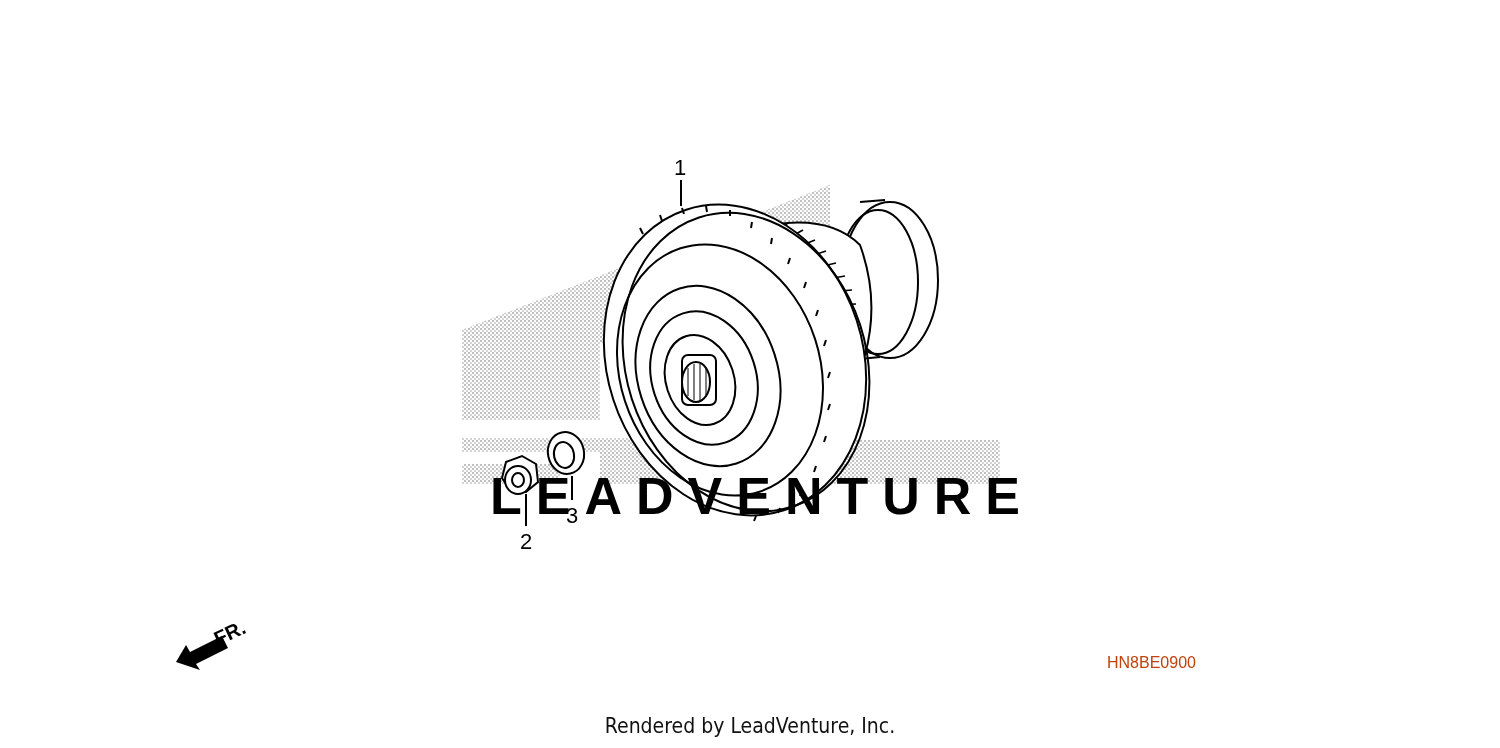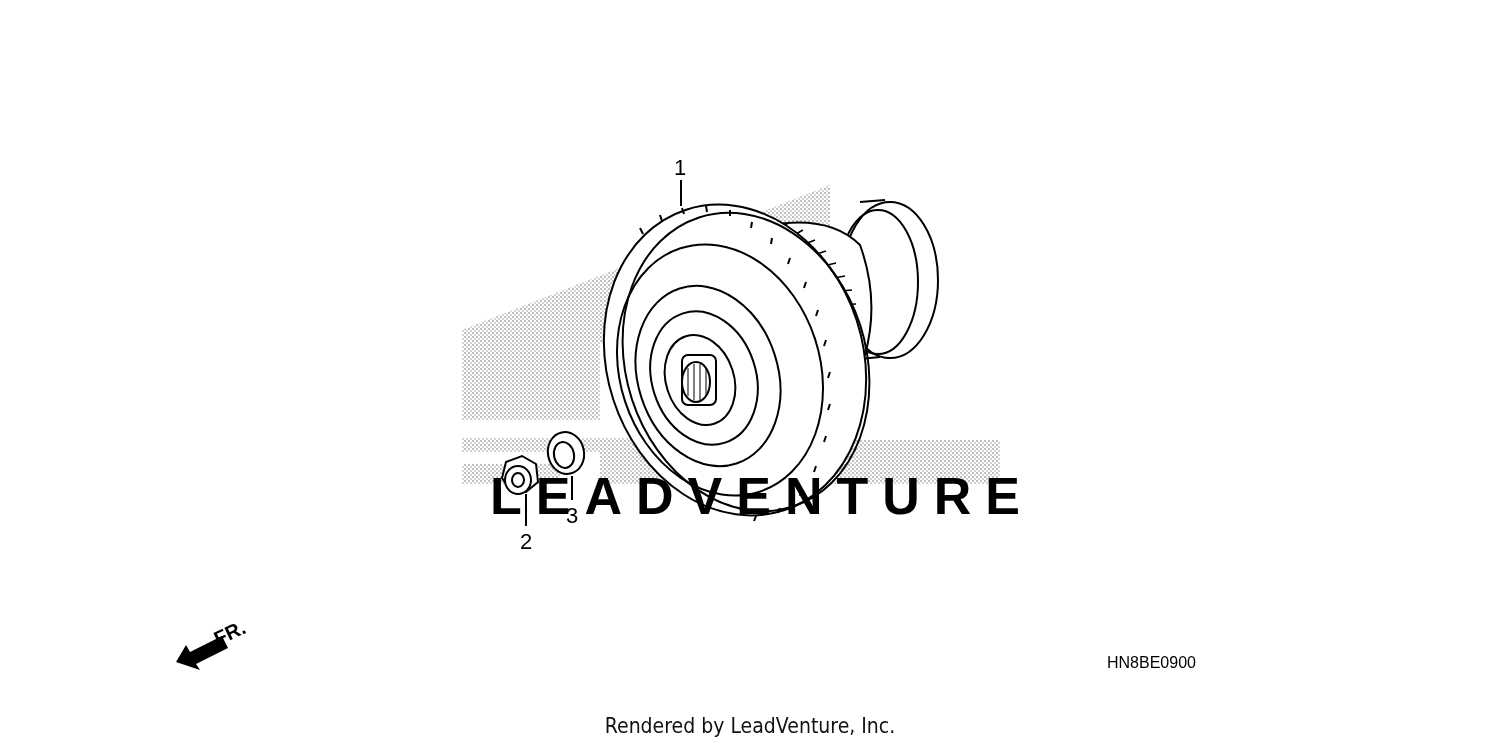--- a/index.html
+++ b/index.html
@@ -1,19 +1,19 @@
 <!DOCTYPE html>
 <html><head>
   <meta charset="utf-8">
   <style>
     html, body { margin: 0; padding: 0; background: #ffffff; }
     body { width: 1500px; height: 748px; position: relative; overflow: hidden; font-family: "Liberation Sans", sans-serif; }
     .canvas { position: absolute; left: 0; top: 0; width: 1500px; height: 748px; }
     .callout { position: absolute; font-family: "Liberation Sans", sans-serif; font-size: 22px; color: #000; line-height: 1; }
-    .diagram-code { position: absolute; left: 1107px; top: 654px; font-family: "Liberation Sans", sans-serif; font-size: 16px; color: #000000; text-align: right; }
+    .diagram-code { position: absolute; left: 1107px; top: 654px; font-family: "Liberation Sans", sans-serif; font-size: 16px; color: #c2410c; text-align: right; }
     .footer { position: absolute; left: 0; width: 1500px; top: 714px; text-align: center; font-family: "DejaVu Sans", sans-serif; font-size: 21px; color: #111; transform: scaleX(0.9); }
     .watermark-text { position: absolute; left: 490px; top: 466px; font-family: "Liberation Sans", sans-serif; font-weight: bold; font-size: 52px; letter-spacing: 14px; color: #000000; }
   </style>
 </head>
 <body>
 
 <div class="canvas">
   <svg width="1500" height="748" viewBox="0 0 1500 748" xmlns="http://www.w3.org/2000/svg">
     <defs>
       <pattern id="dots" width="4" height="4" patternUnits="userSpaceOnUse">

